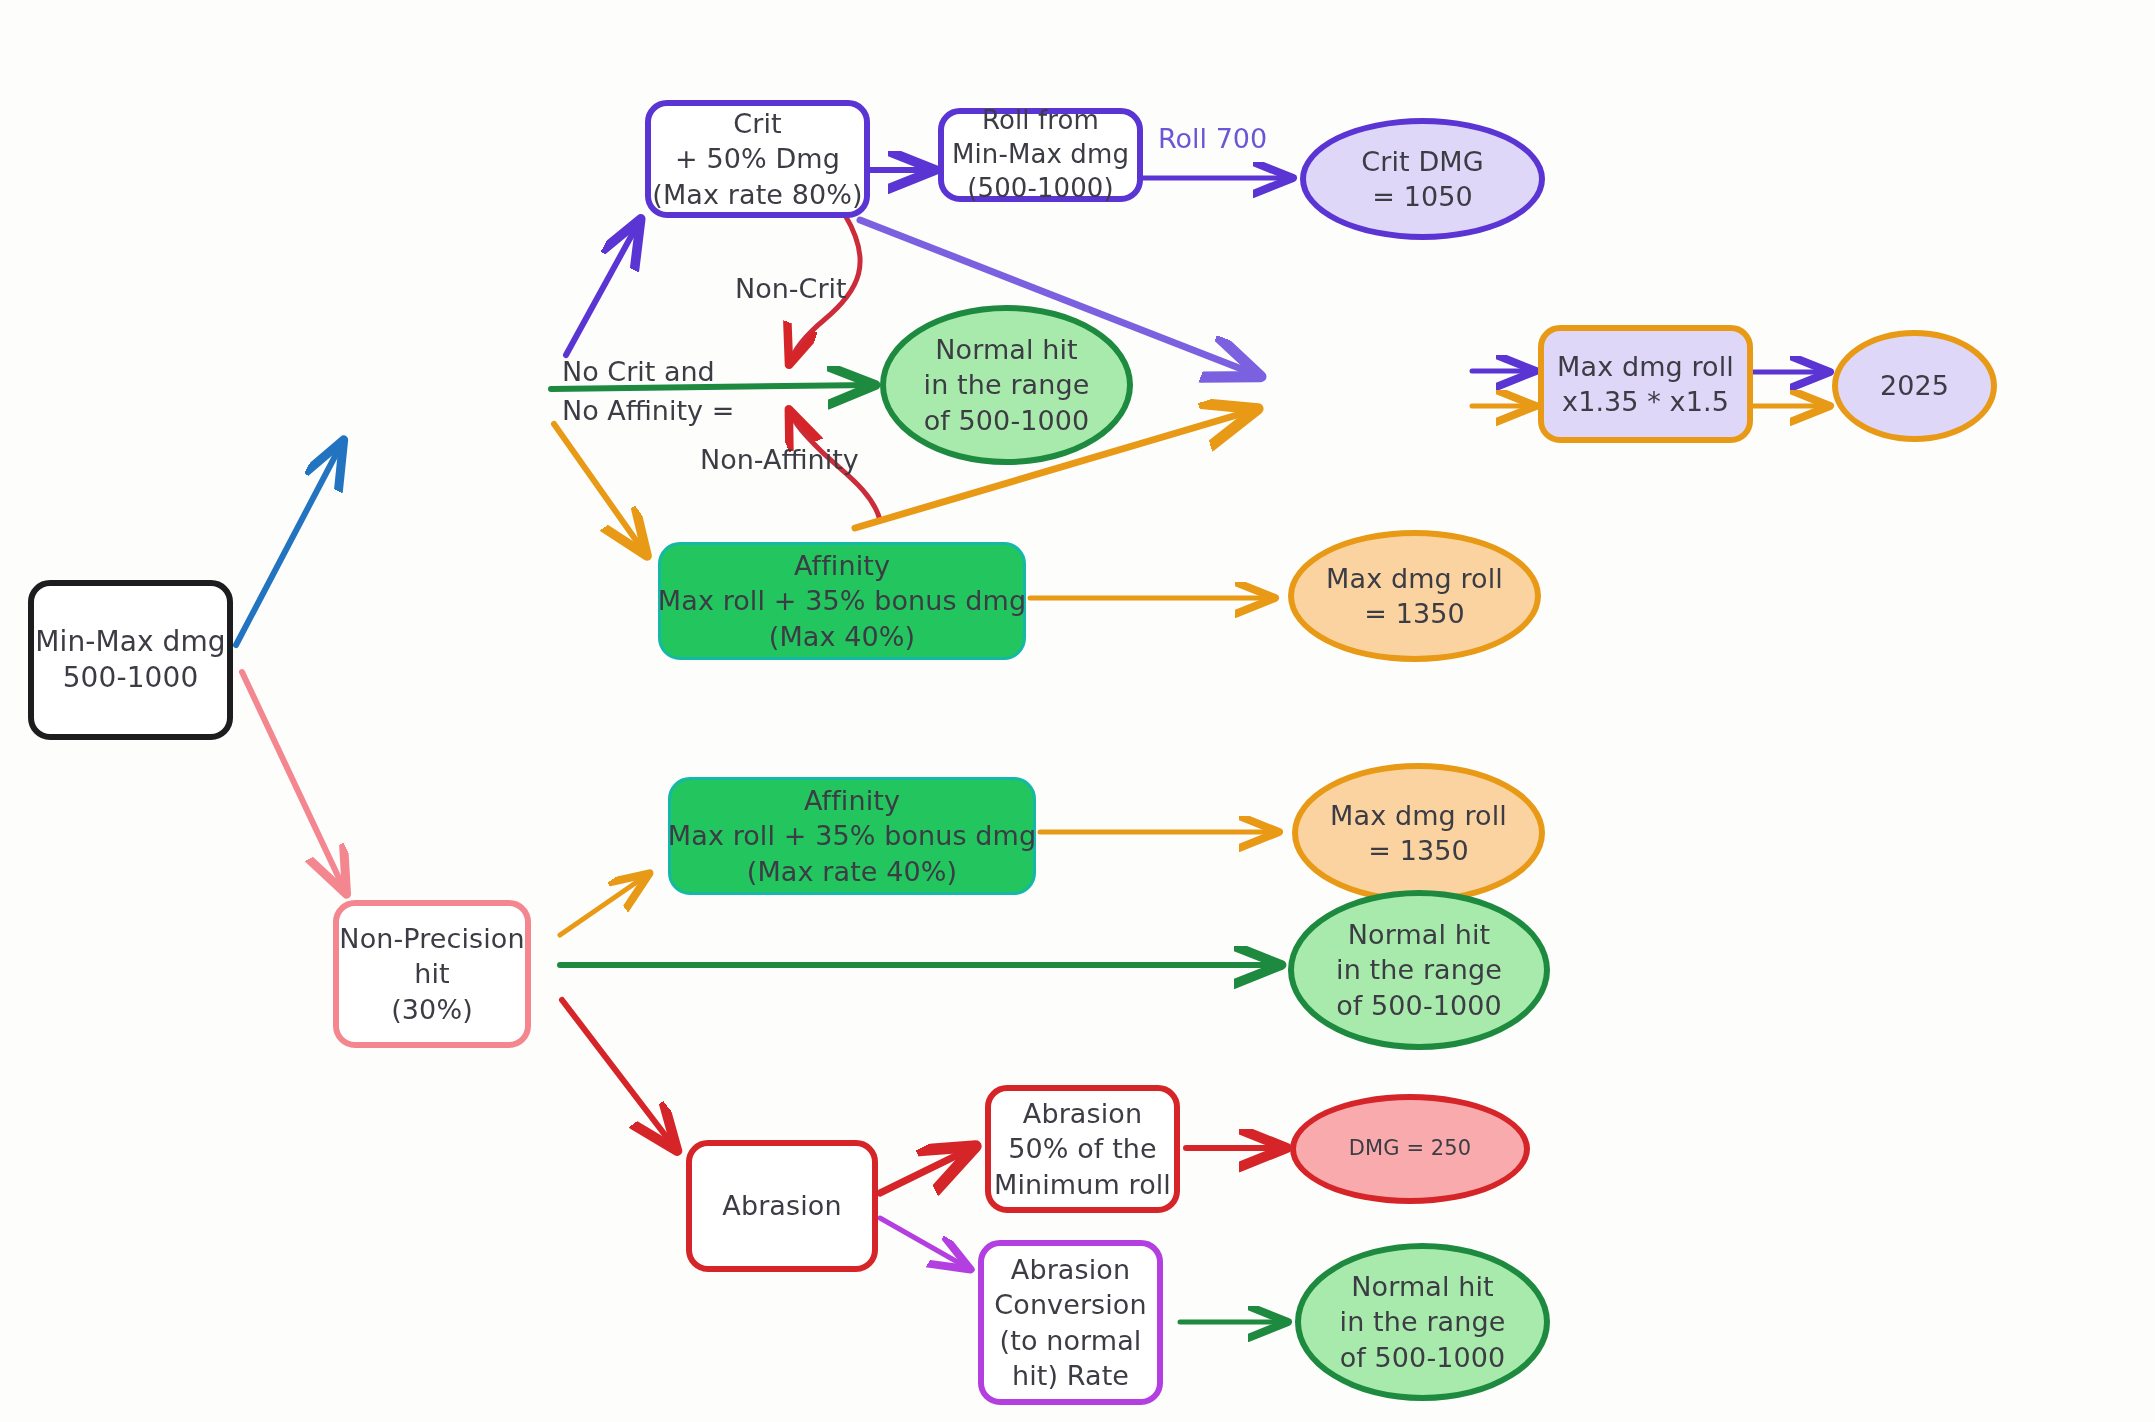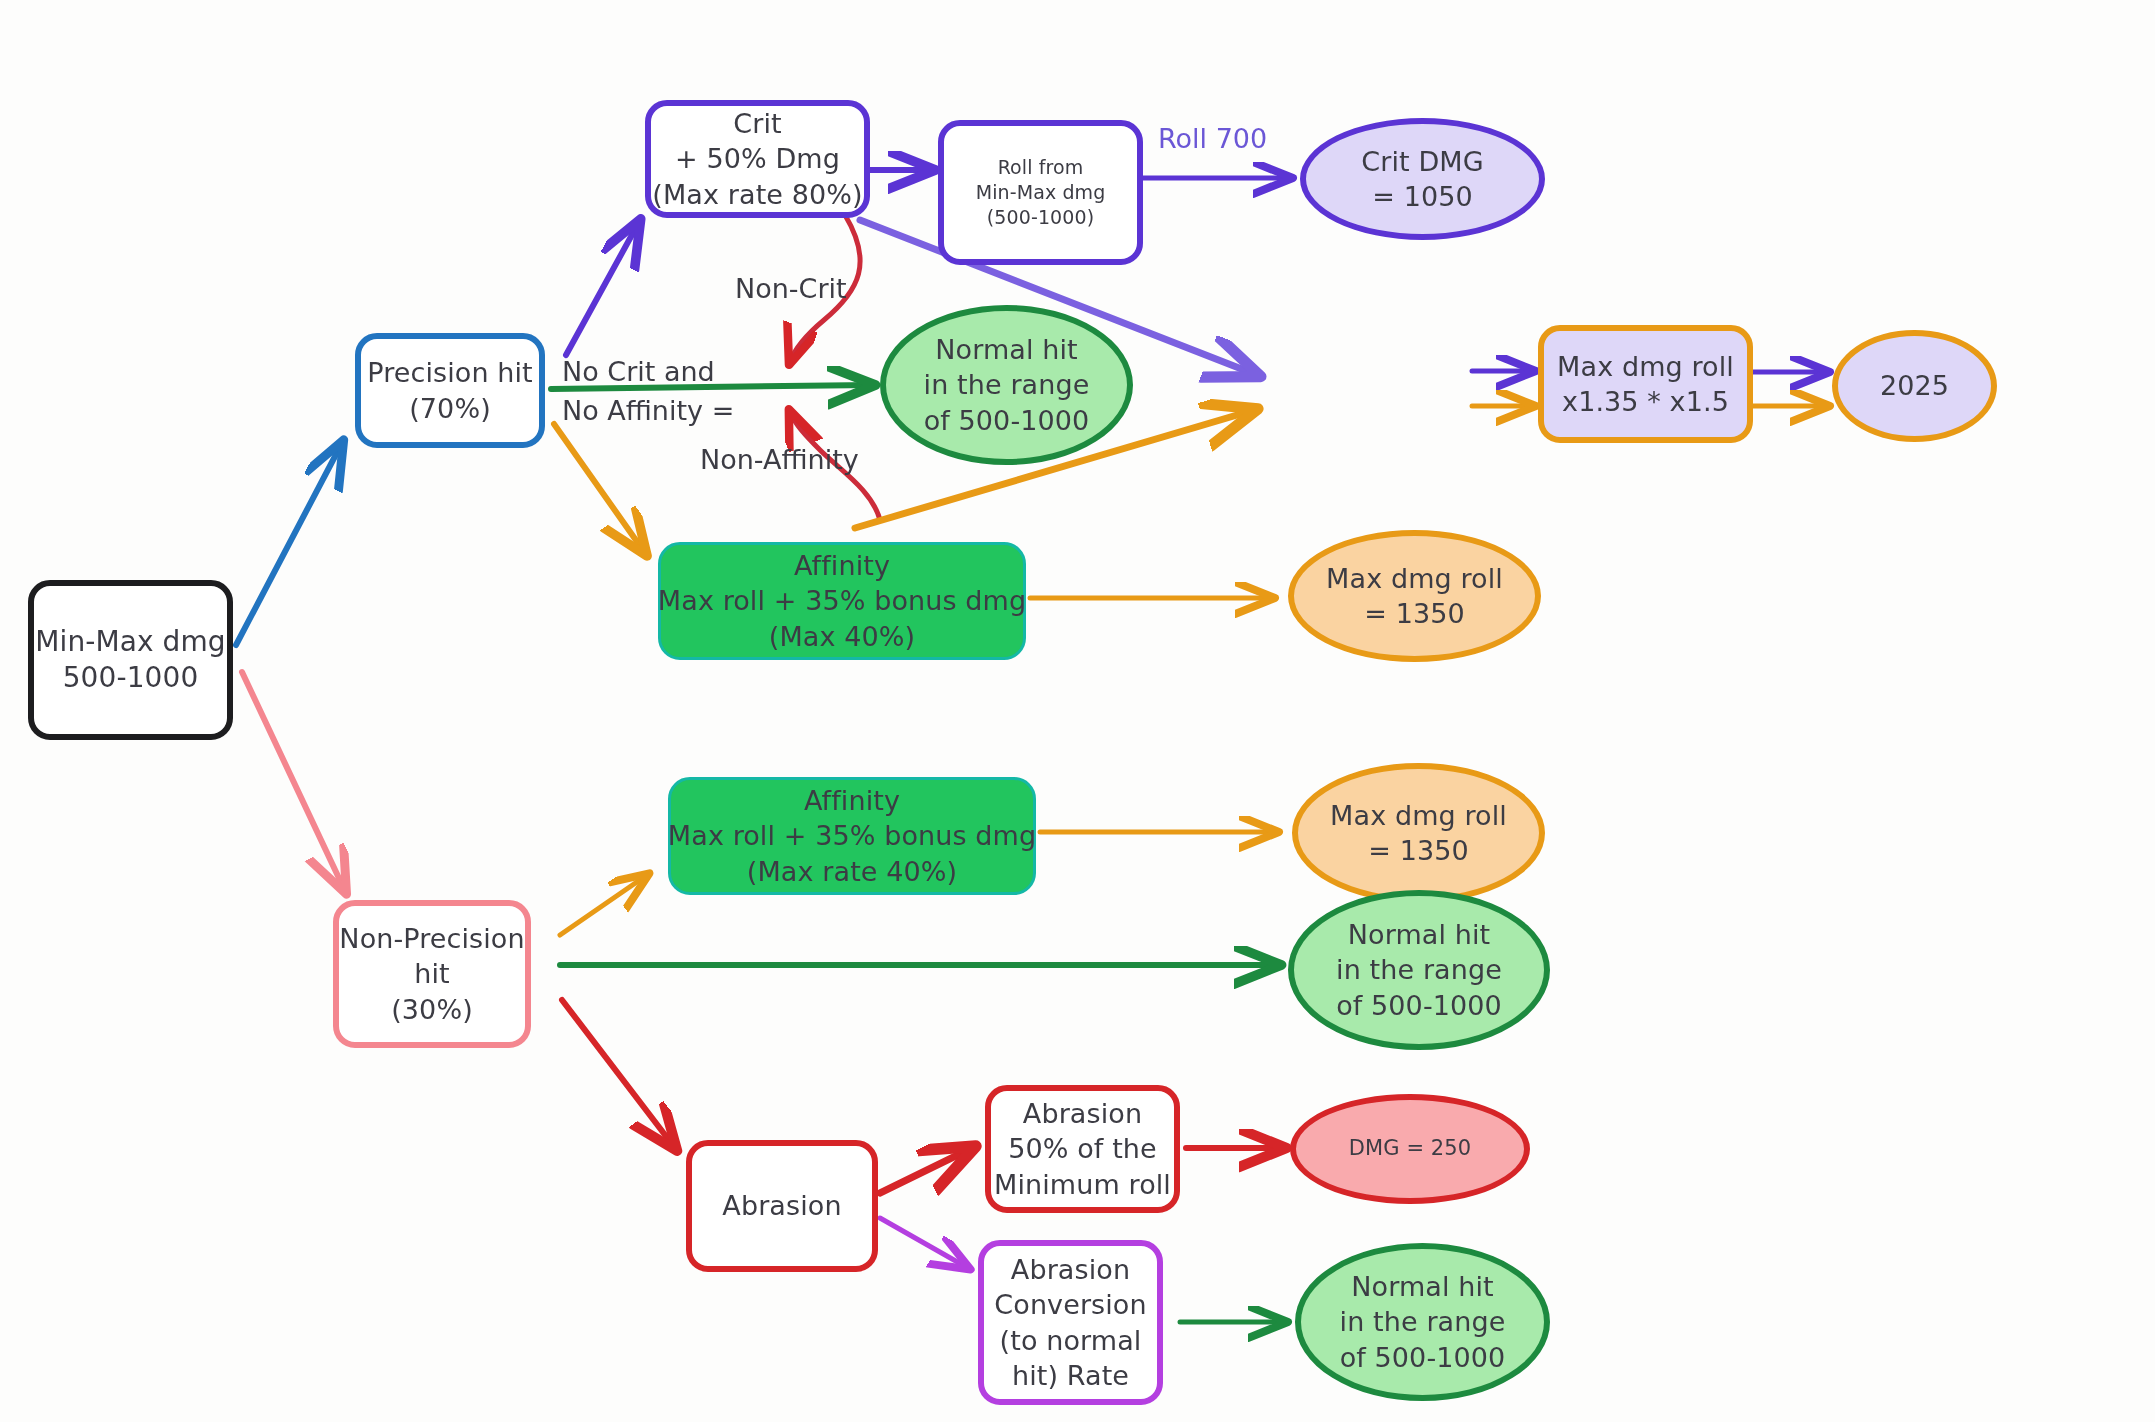--- a/index.html
+++ b/index.html
@@ -144,38 +144,34 @@
     <path d="M1186,1148 L1283,1148" fill="none" stroke="#d62528" stroke-width="6" stroke-linecap="round" marker-end="url(#ah-red)"></path>
 
     <path d="M1180,1322 L1285,1322" fill="none" stroke="#1d8a3f" stroke-width="5" stroke-linecap="round" marker-end="url(#ah-green)"></path>
   </svg>
 
   <div class="node rect c-black" style="left:28px; top:580px; width:205px; height:160px; font-size:28px;">
     <span class="ln">Min-Max dmg</span>
     <span class="ln">500-1000</span>
   </div>
 
-  <div class="node rect c-blue" style="left:355px; top:333px; width:190px; height:115px; font-size:27px;">
-    <span class="ln">Precision hit</span>
-    <span class="ln">(70%)</span>
-  </div>
 
   <div class="node rect c-pink" style="left:333px; top:900px; width:198px; height:148px; font-size:27px;">
     <span class="ln">Non-Precision</span>
     <span class="ln">hit</span>
     <span class="ln">(30%)</span>
   </div>
 
   <div class="node rect c-purple" style="left:645px; top:100px; width:225px; height:118px; font-size:27px;justify-content:center;">
     <span class="ln">Crit</span>
     <span class="ln">+ 50% Dmg</span>
     <span class="ln">(Max rate 80%)</span>
   </div>
 
-  <div class="node rect c-purple" style="left:938px; top:108px; width:205px; height:145px; font-size:19px;margin-top:12px;">
+  <div class="node rect c-purple" style="left:938px; top:108px; width:205px; height:94px; font-size:26px;">
     <span class="ln">Roll from</span>
     <span class="ln">Min-Max dmg</span>
     <span class="ln">(500-1000)</span>
   </div>
 
   <div class="node ellipse c-purple-fill" style="left:1300px; top:118px; width:245px; height:122px; font-size:27px;">
     <span class="ln">Crit DMG</span>
     <span class="ln">= 1050</span>
   </div>
 

